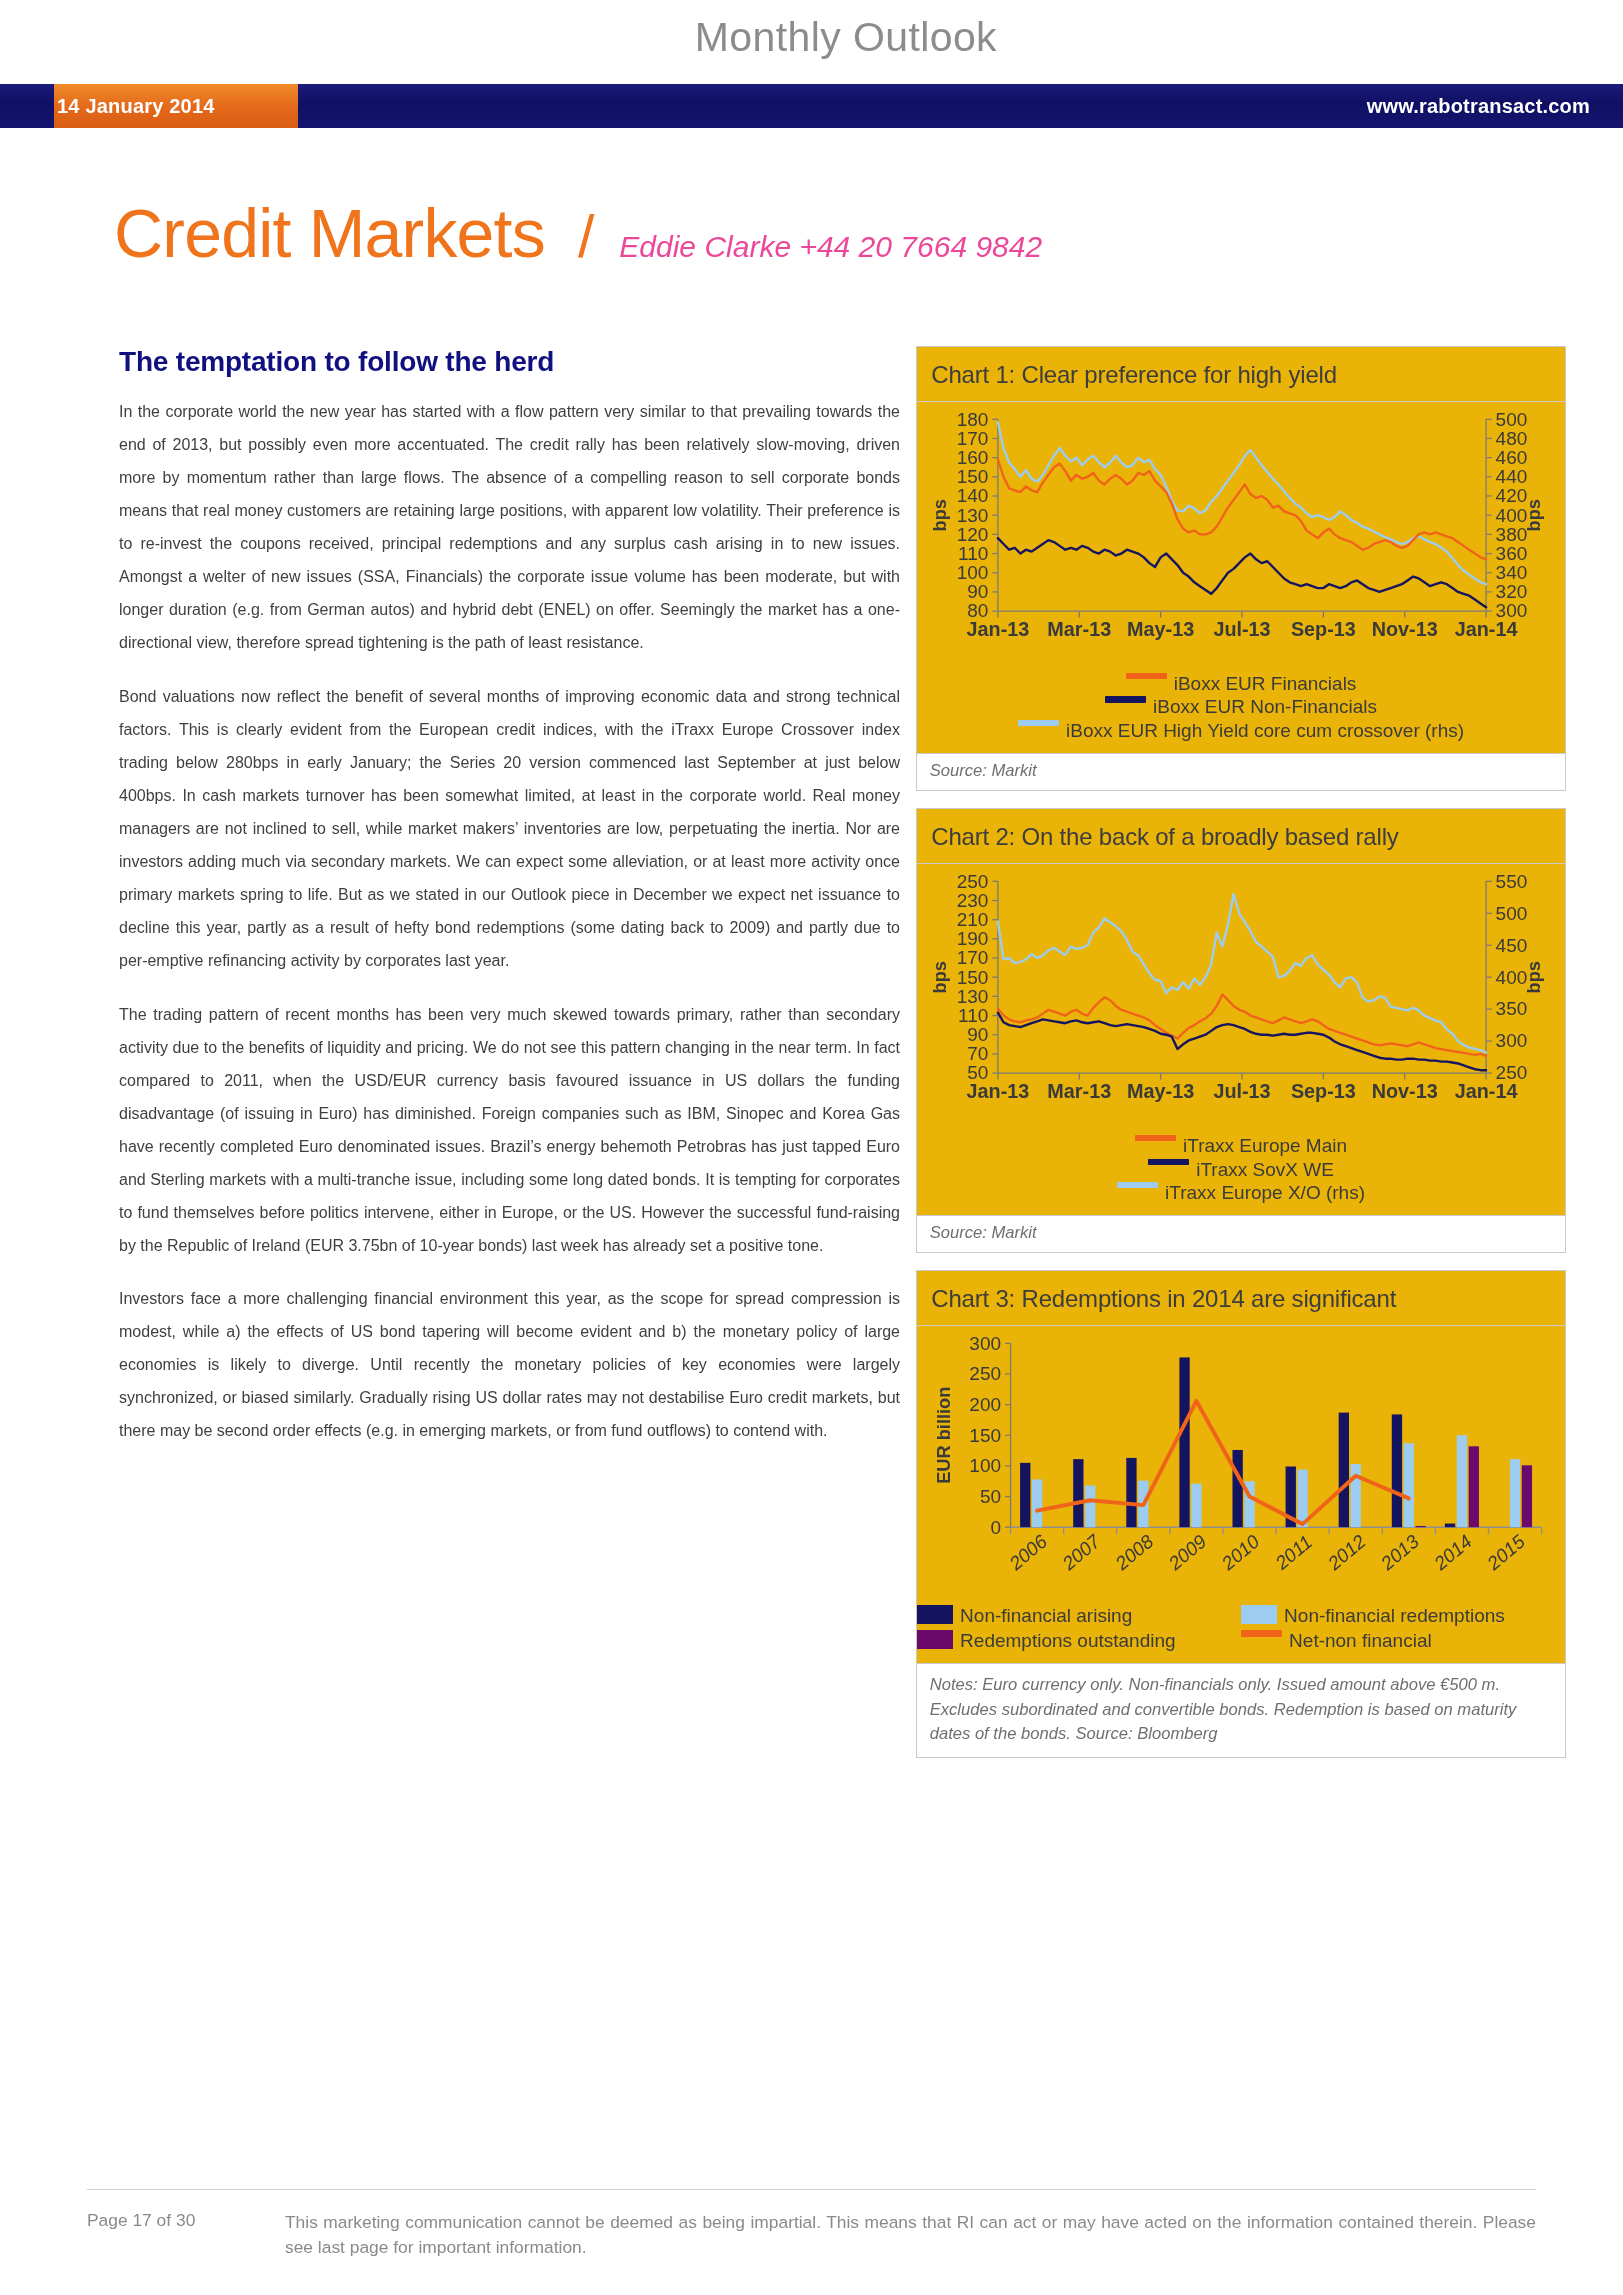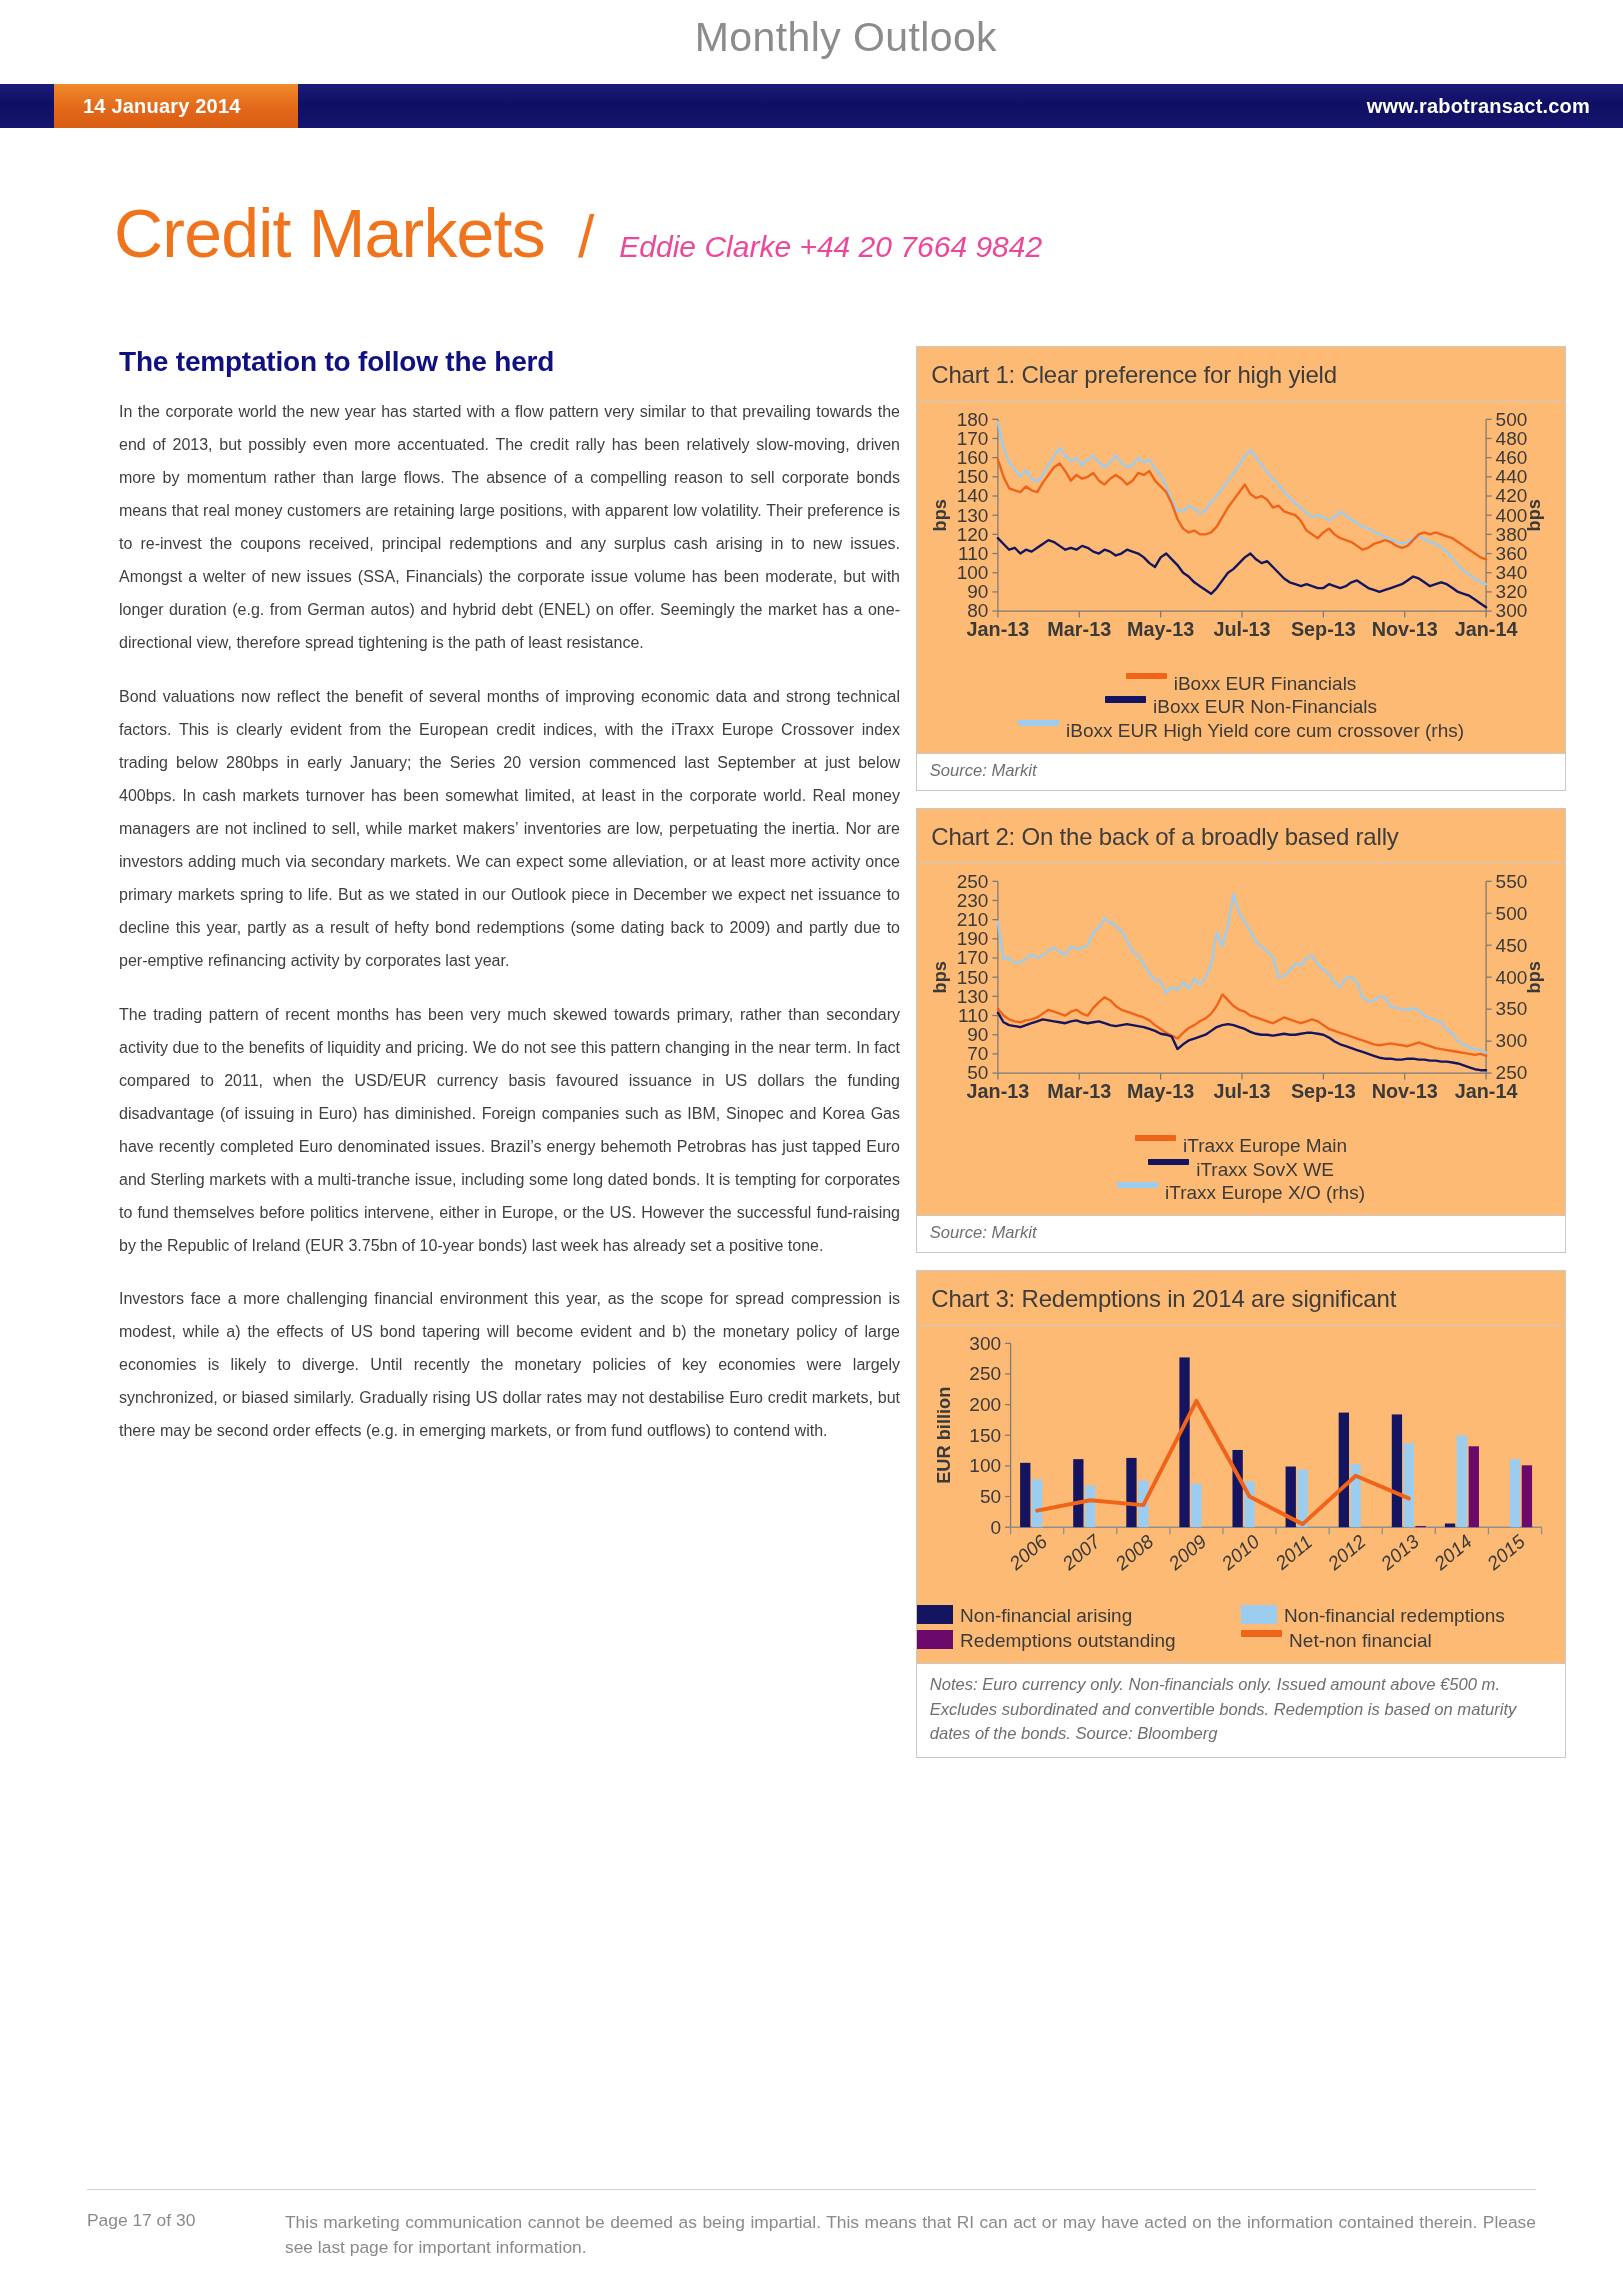--- a/index.html
+++ b/index.html
@@ -24,21 +24,21 @@
     letter-spacing:0.4px; white-space:nowrap;
   }
   .bluebar {
     position:absolute; left:0; top:84px; width:1623px; height:44px;
     background:linear-gradient(to bottom,#1b1b7a 0%,#0f0f63 45%,#151570 100%);
   }
   .datechip {
     position:absolute; left:54px; top:84px; width:244px; height:44px;
     background:linear-gradient(to bottom,#f08a2a 0%,#e3681a 55%,#d95d13 100%);
     color:#ffffff; font-size:20px; font-weight:bold;
-    display:flex; align-items:center; padding-left:29px;
+    display:flex; align-items:center; padding-left:3px;
     letter-spacing:0.2px;
   }
   .weburl {
     position:absolute; right:33px; top:84px; height:44px;
     display:flex; align-items:center;
     color:#ffffff; font-size:20px; font-weight:bold;
     letter-spacing:0.2px;
   }
 
   
@@ -73,21 +73,21 @@
     text-align:justify;
     color:#3f3f3f;
   }
 
   
   .rightcol {
     position:absolute; left:916px; top:346px; width:650px;
   }
   .chart-card {
     border:0.8px solid #c9c9c9;
-    background:#fdba74;
+    background:#eab308;
     margin-bottom:0;
   }
   .chart-title {
     font-size:24px; color:#3d3d3d; padding:13.5px 14.3px 12px 14.3px;
     border-bottom:0.8px solid #c9c9c9; letter-spacing:-0.2px;
   }
   .chart-body { padding:6.3px 8px 3.2px 8px; }
   .source-bar {
     border:0.8px solid #c9c9c9; border-top:none;
     font-size:16.6px; font-style:italic; color:#6f6f6f;

